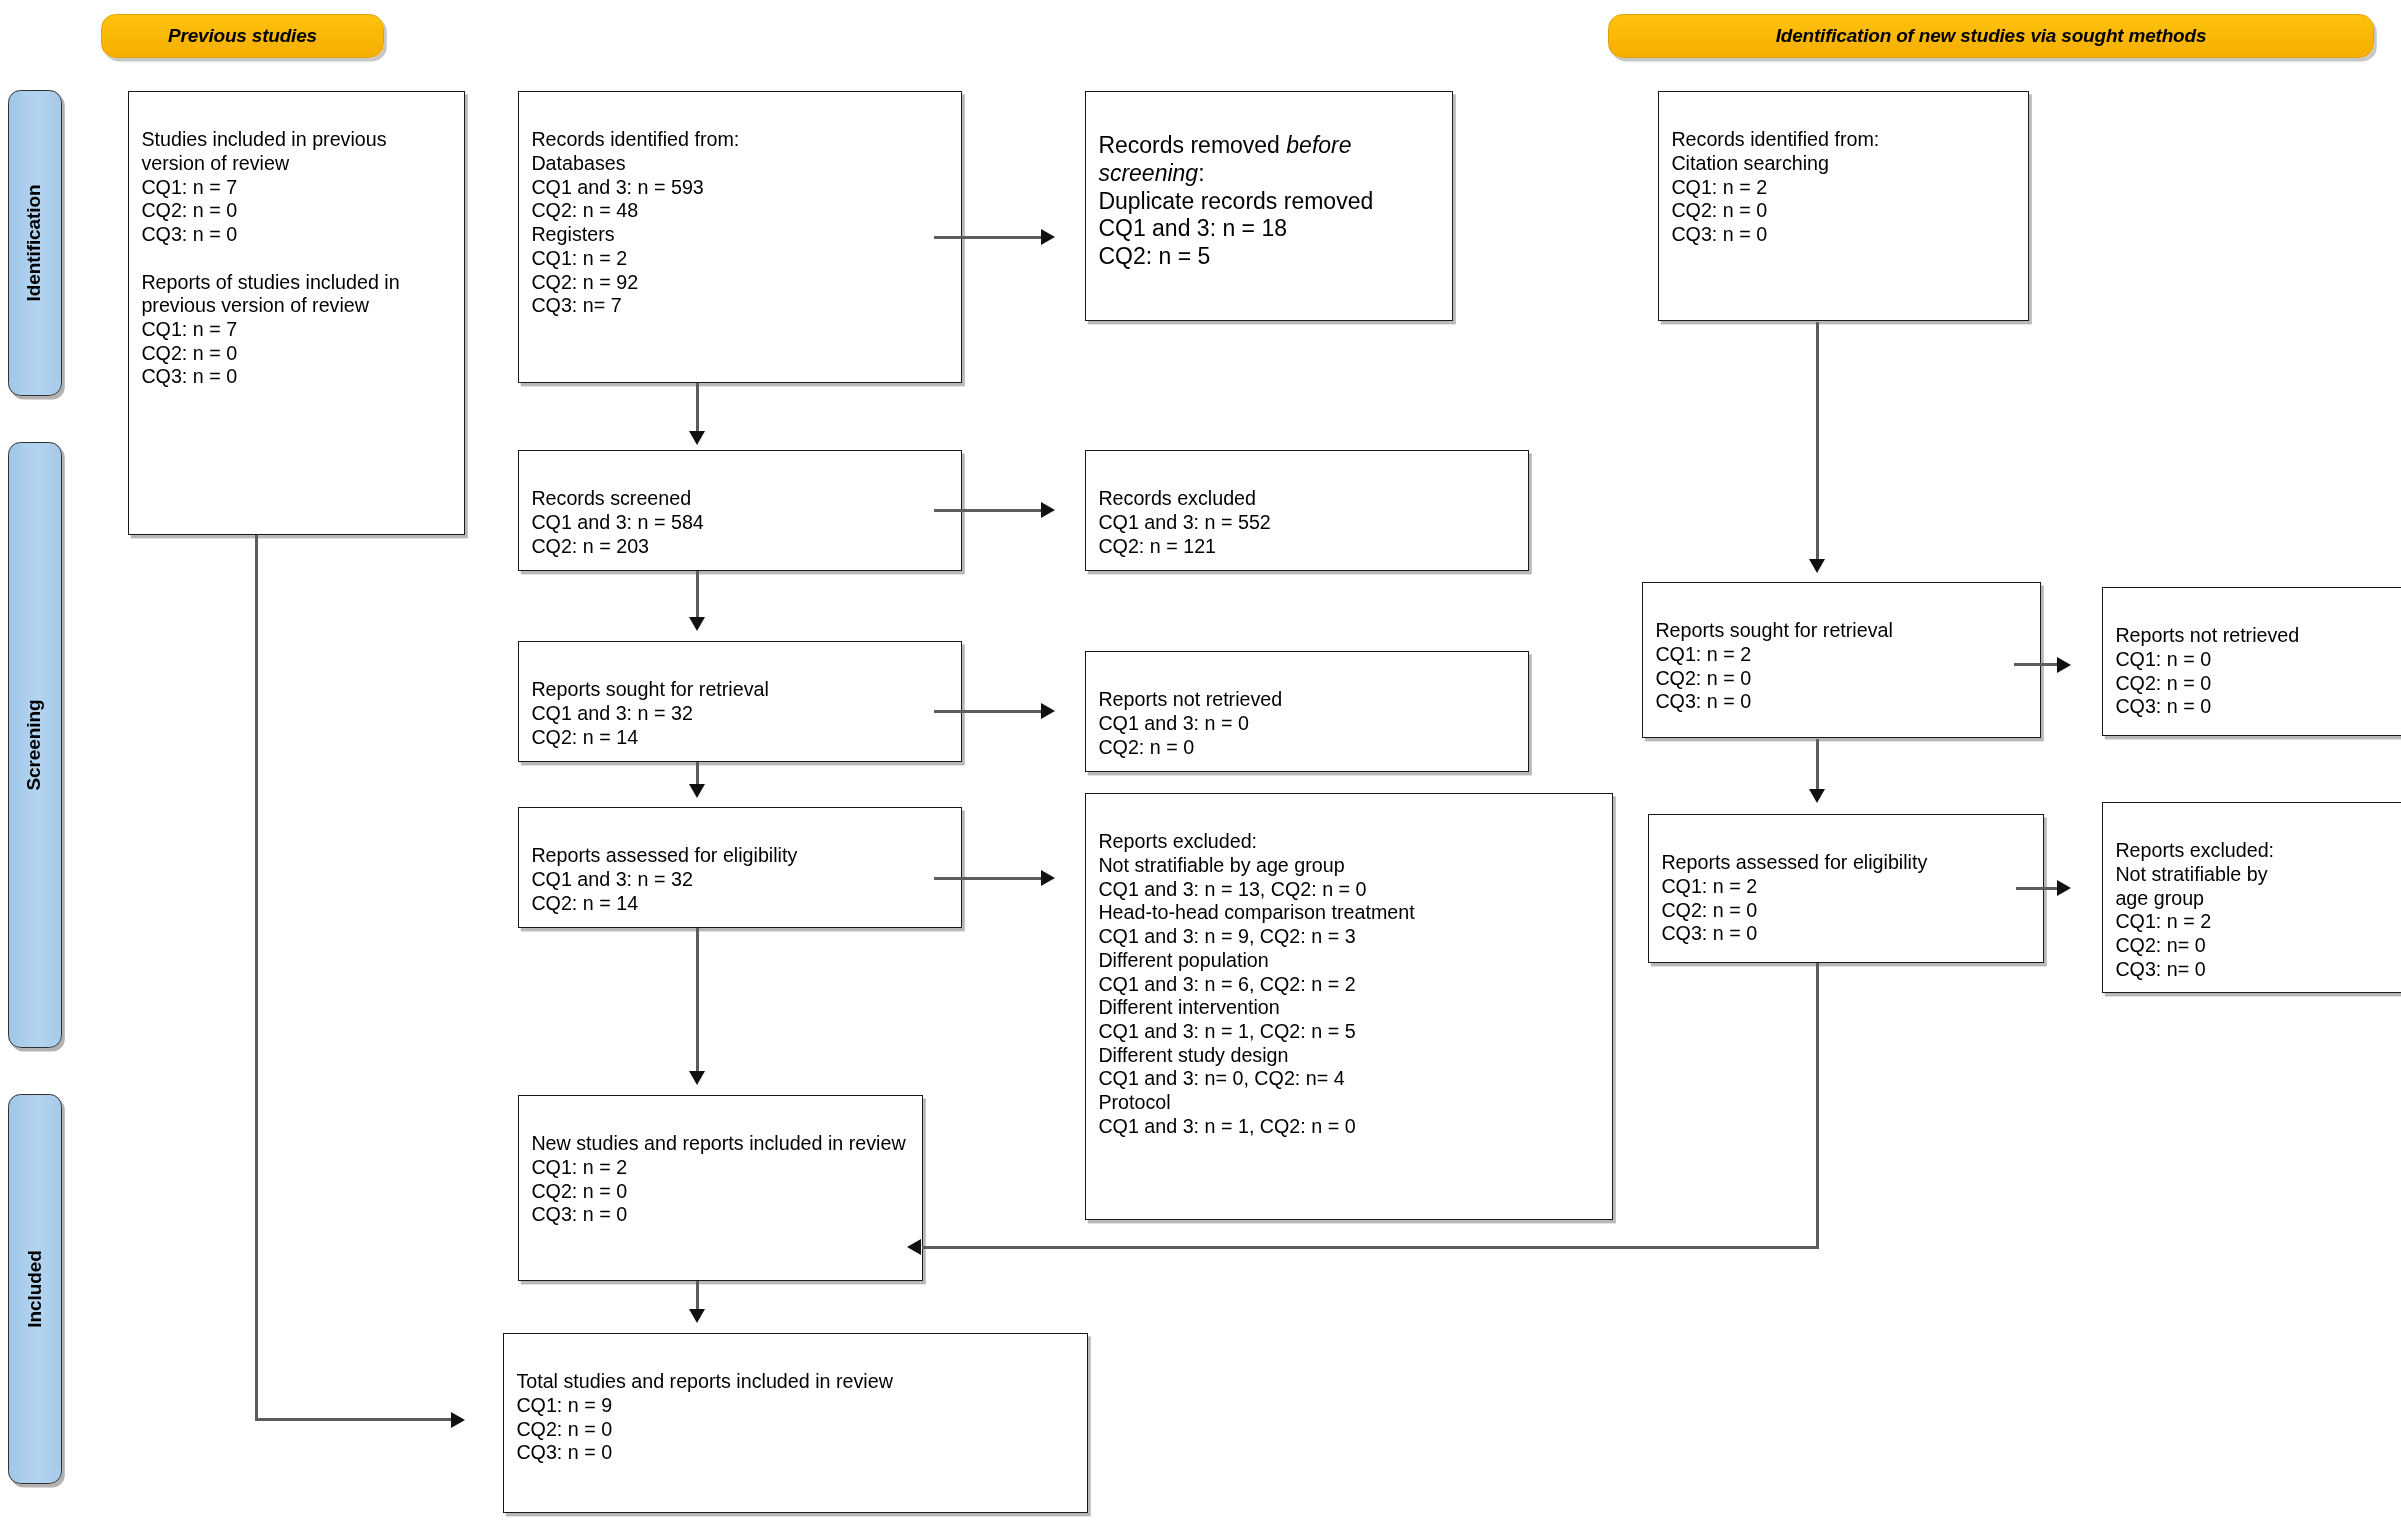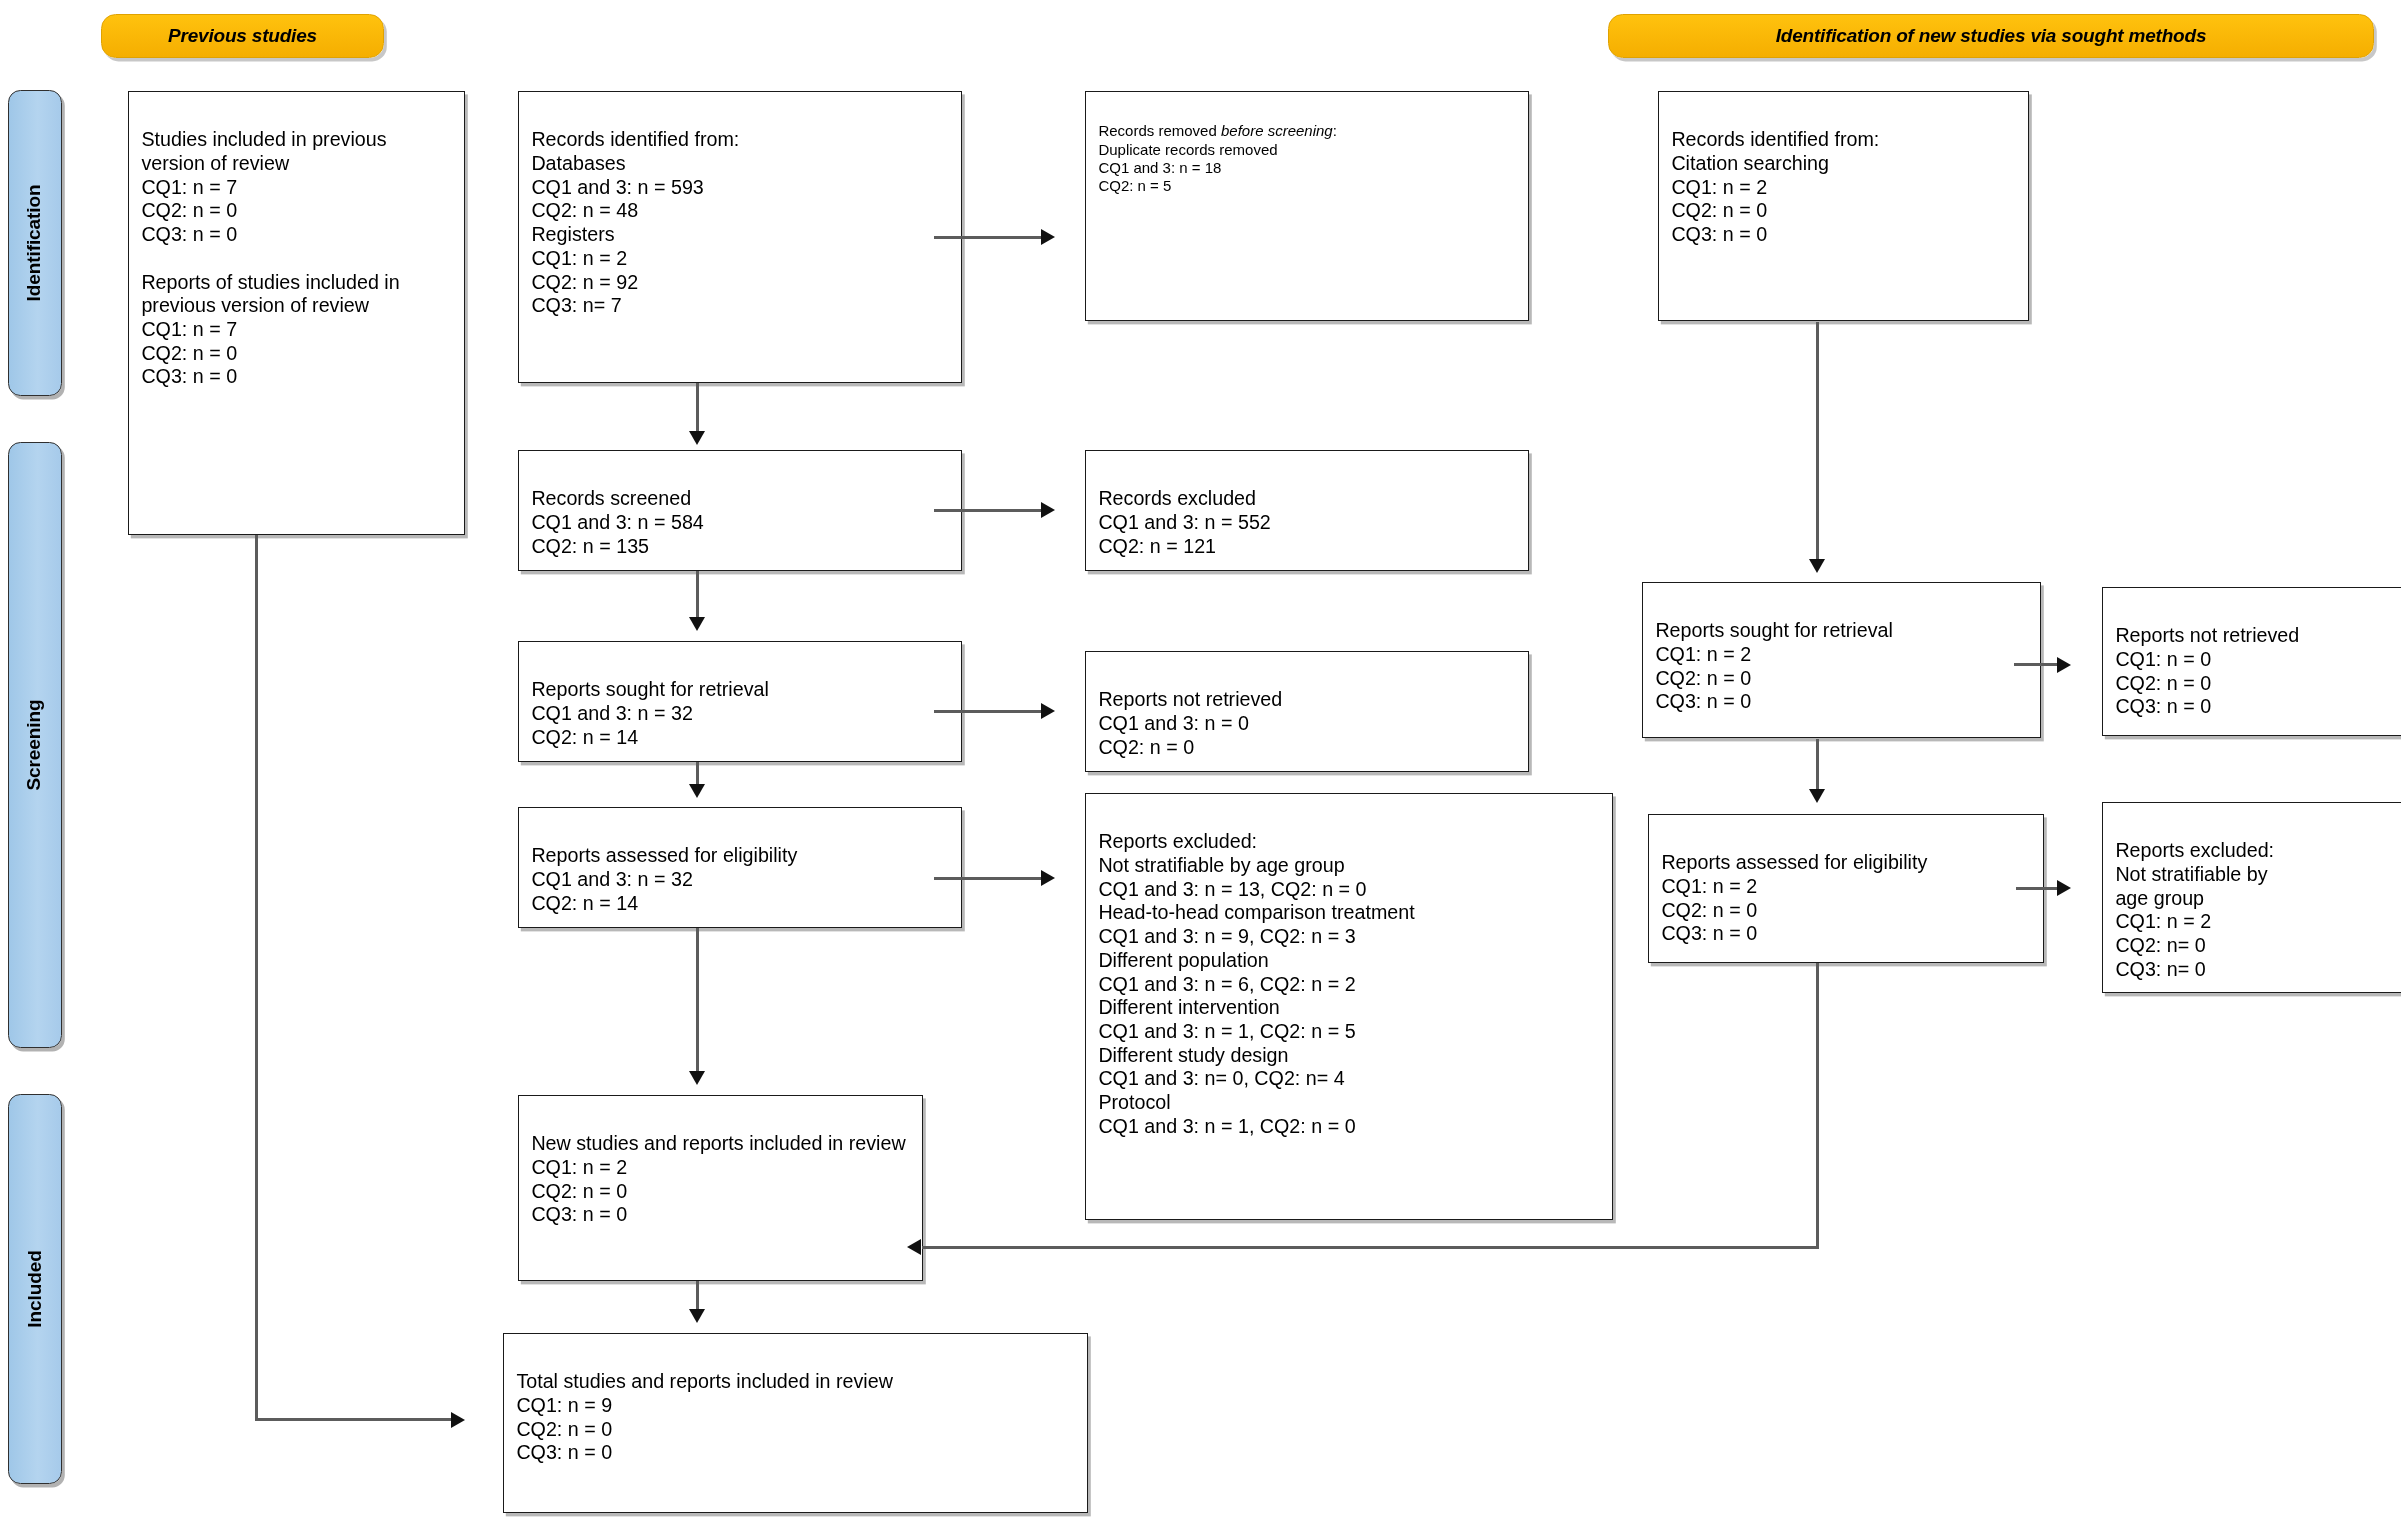--- a/index.html
+++ b/index.html
@@ -107,31 +107,31 @@
     <span>Records identified from:
     Databases
     CQ1 and 3: n = 593
     CQ2: n = 48
     Registers
     CQ1: n = 2
     CQ2: n = 92
     CQ3: n= 7</span>
   </div>
 
-  <div class="box" style="left:1057px;top:91px;width:444px;height:230px;font-size:15px;">
+  <div class="box" style="left:1057px;top:91px;width:368px;height:230px;font-size:23px;">
     <span>Records removed </span><span class="ital">before screening</span><span>:
     Duplicate records removed
     CQ1 and 3: n = 18
     CQ2: n = 5</span>
   </div>
 
   <div class="box" style="left:490px;top:450px;width:444px;height:121px;font-size:19.7px;">
     <span>Records screened
 CQ1 and 3: n = 584
-CQ2: n = 135</span>
+CQ2: n = 203</span>
   </div>
 
   <div class="box" style="left:1057px;top:450px;width:444px;height:121px;font-size:19.7px;">
     <span>Records excluded
 CQ1 and 3: n = 552
 CQ2: n = 121</span>
   </div>
 
   <div class="box" style="left:490px;top:641px;width:444px;height:121px;font-size:19.7px;">
     <span>Reports sought for retrieval

